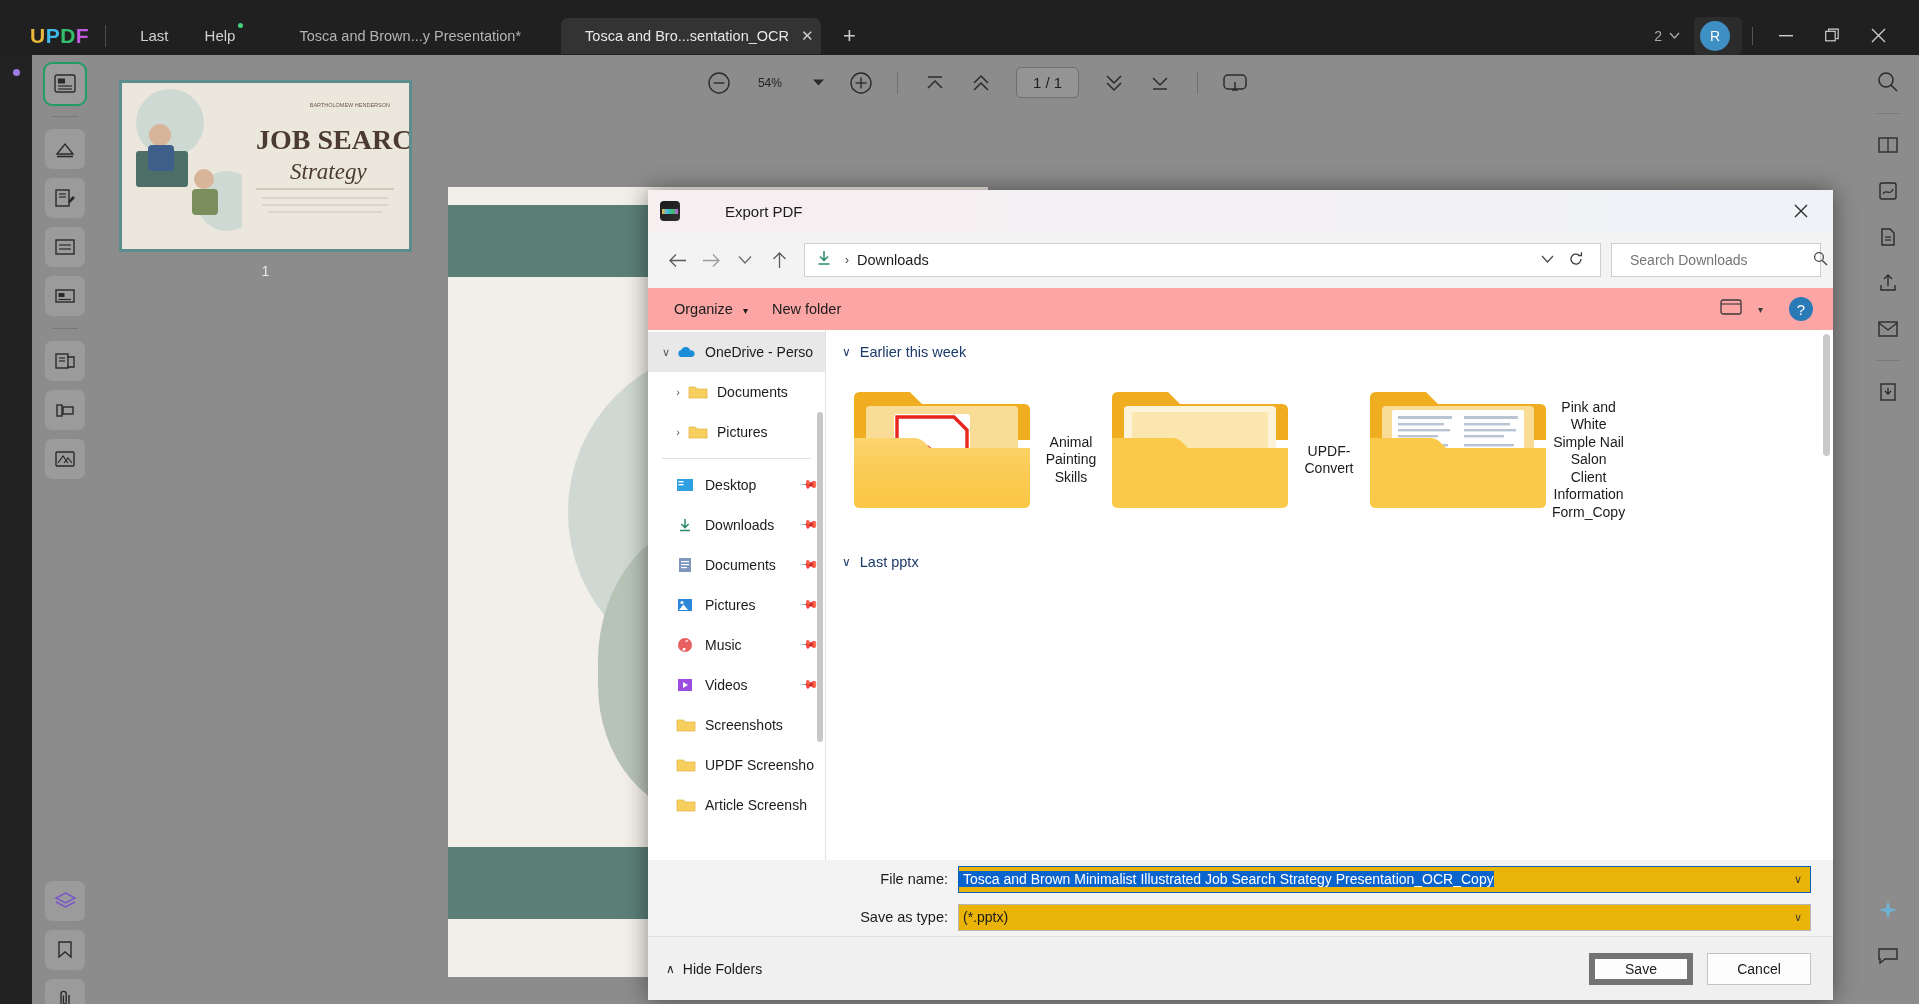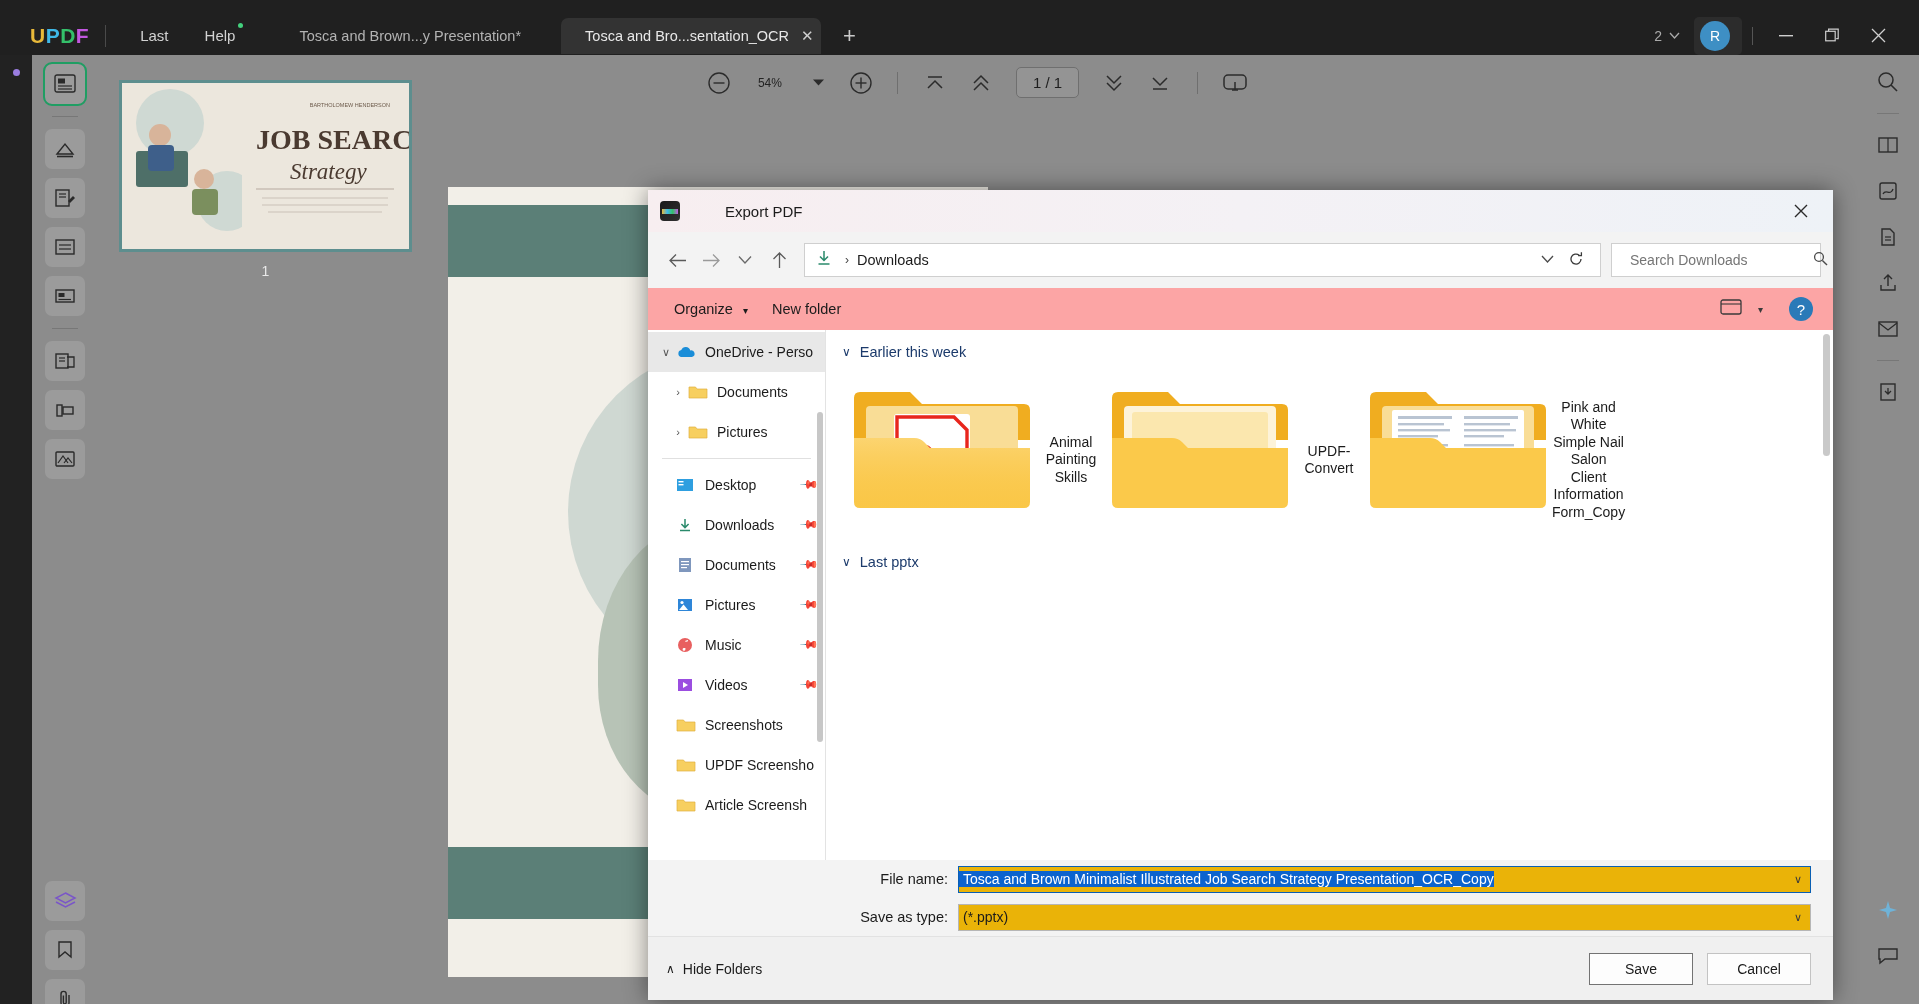--- a/index.html
+++ b/index.html
@@ -209,21 +209,21 @@
   .fval { font-size:14px; color:#1b1b1b; padding-left:4px; }
   .fval.selected { background:#0b63ce; color:#ffffff; }
   .fcaret { margin-left:auto; color:#3a3a3a; font-size:11px; padding:0 8px; }
 
   #footer { height:64px; display:flex; align-items:center; padding:0 22px 0 18px;
             background:#f0f0f0; border-top:1px solid #e2e2e2; }
   #hidefolders { font-size:14px; color:#1b1b1b; display:flex; align-items:center; gap:8px;}
   #footer .btns { margin-left:auto; display:flex; gap:14px; }
   .dbtn { width:104px; height:32px; font-size:14px; display:flex; align-items:center;
           justify-content:center; background:#fdfdfd; border:1px solid #c3c3c3; color:#1b1b1b;}
-  .dbtn.primary { border:1px solid #737373; }
+  .dbtn.primary { border:6px solid #737373; }
 </style>
 </head>
 <body>
 
 <div id="app">
 
   <div id="titlebar">
     <div id="logo">
       <span>U</span><span>P</span><span>D</span><span>F</span>
     </div>

